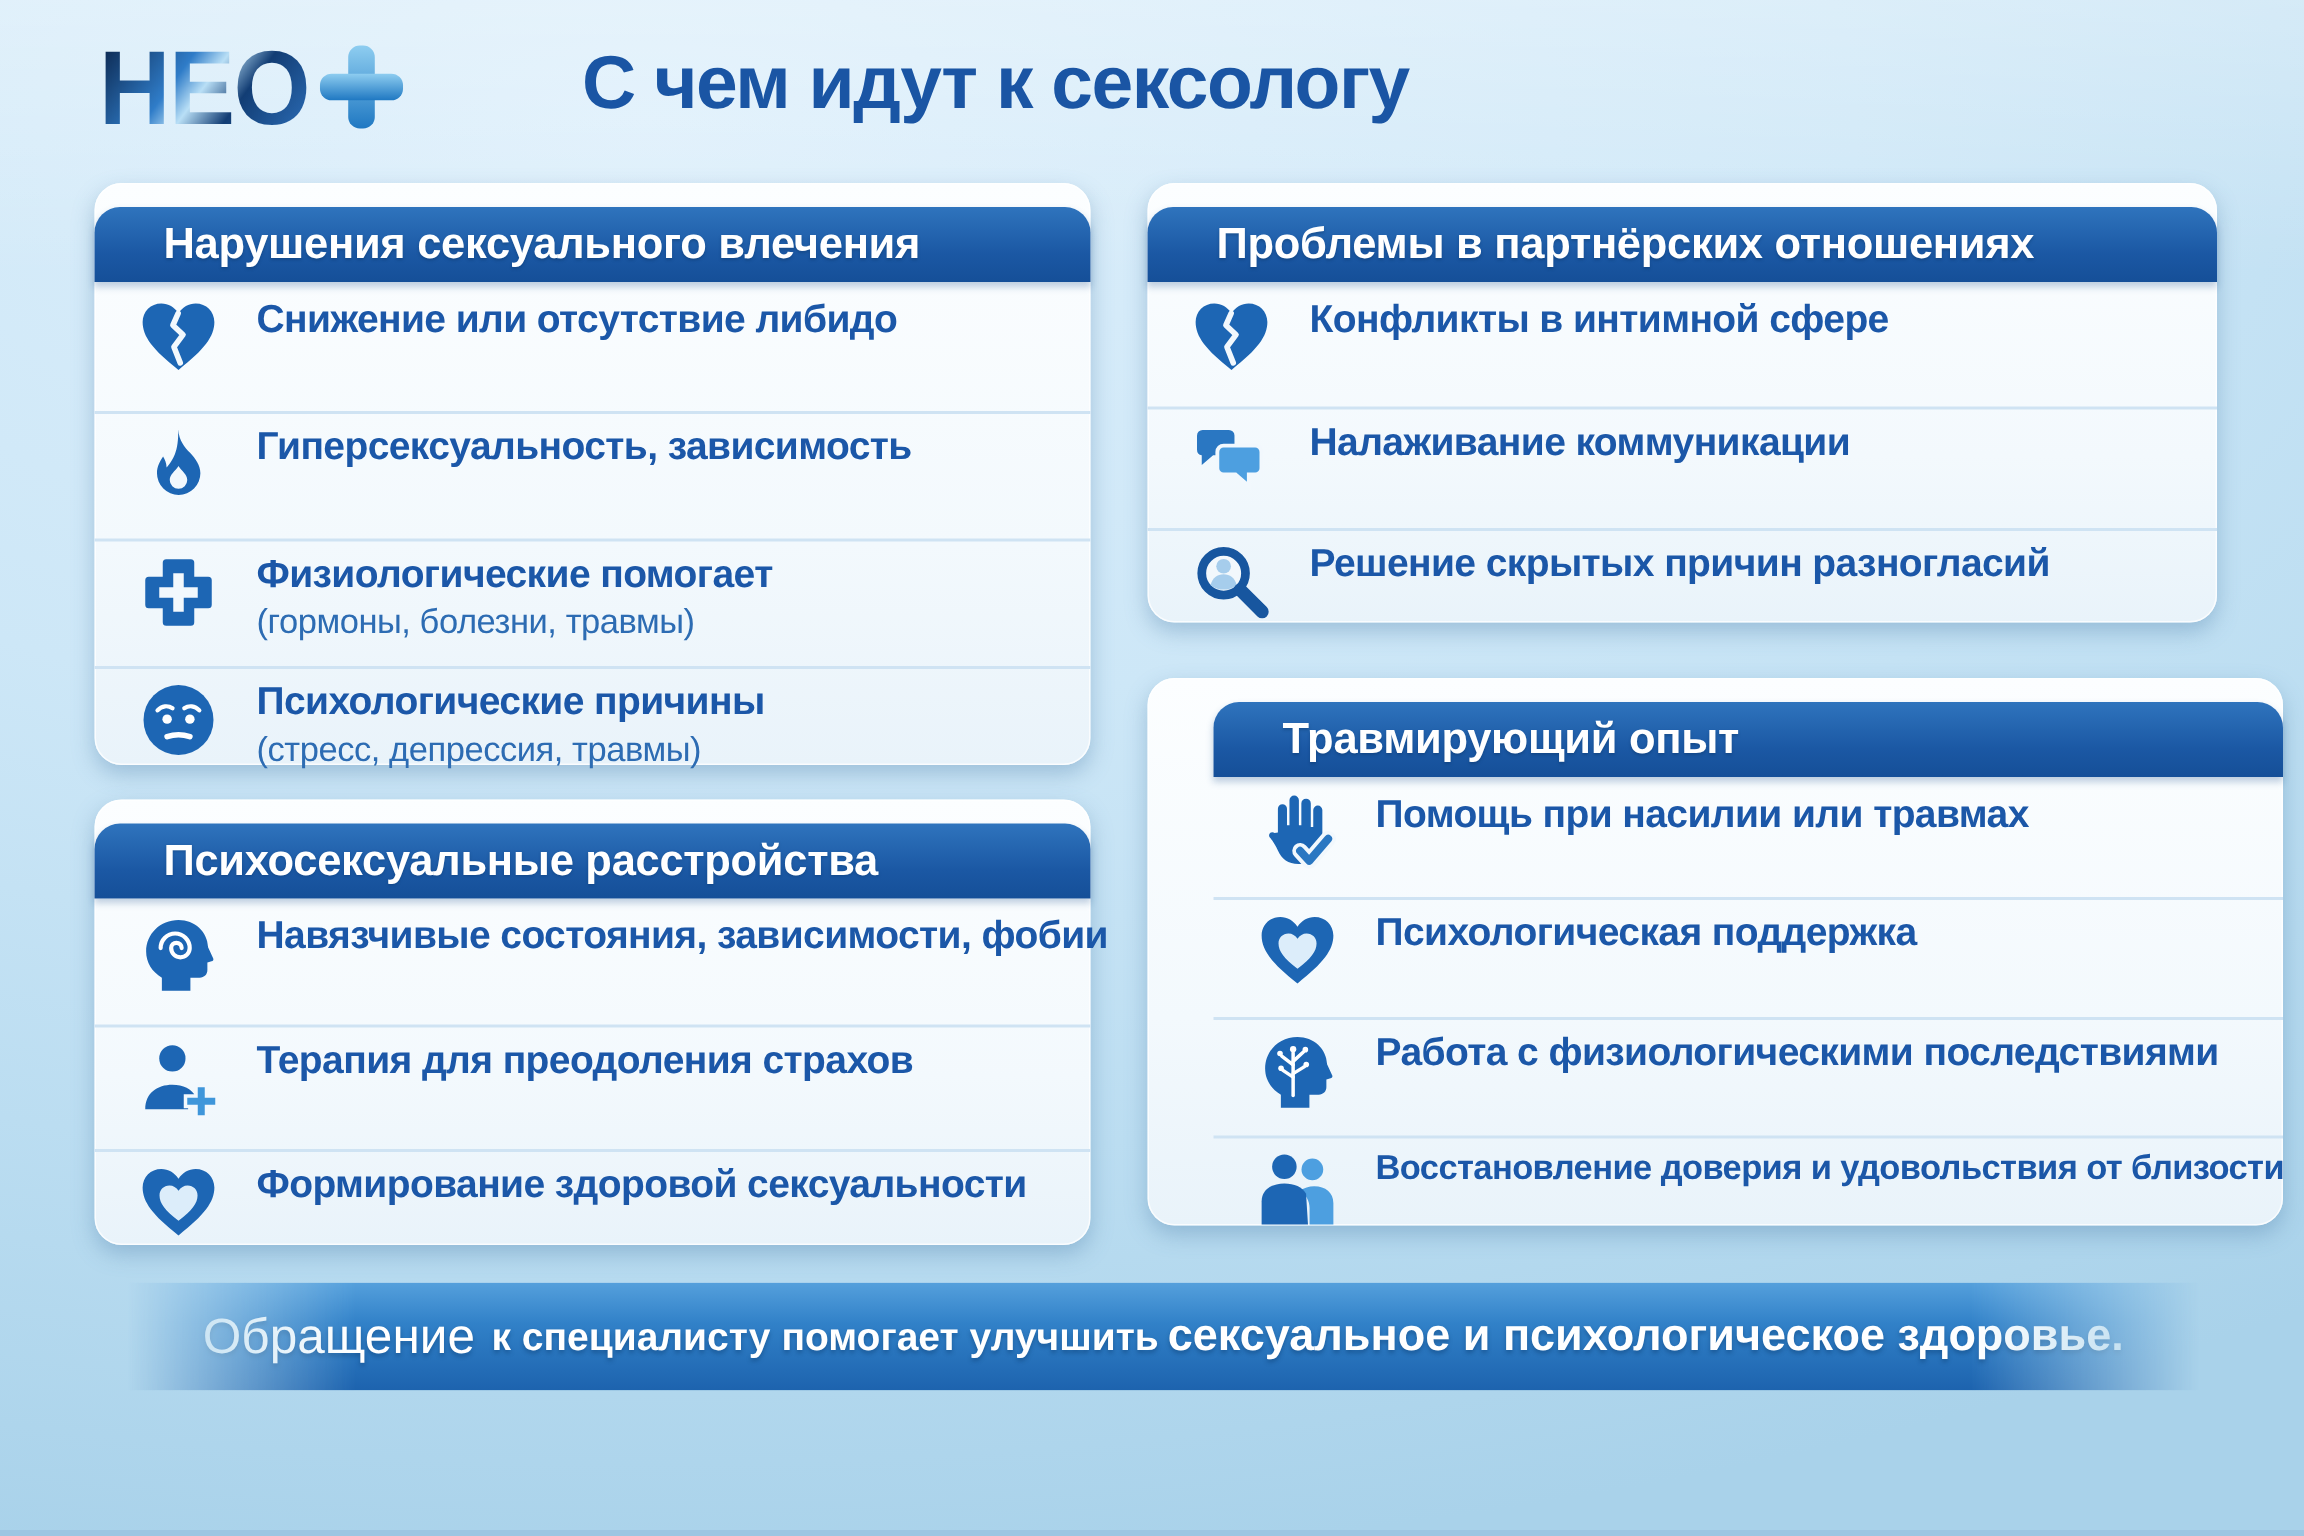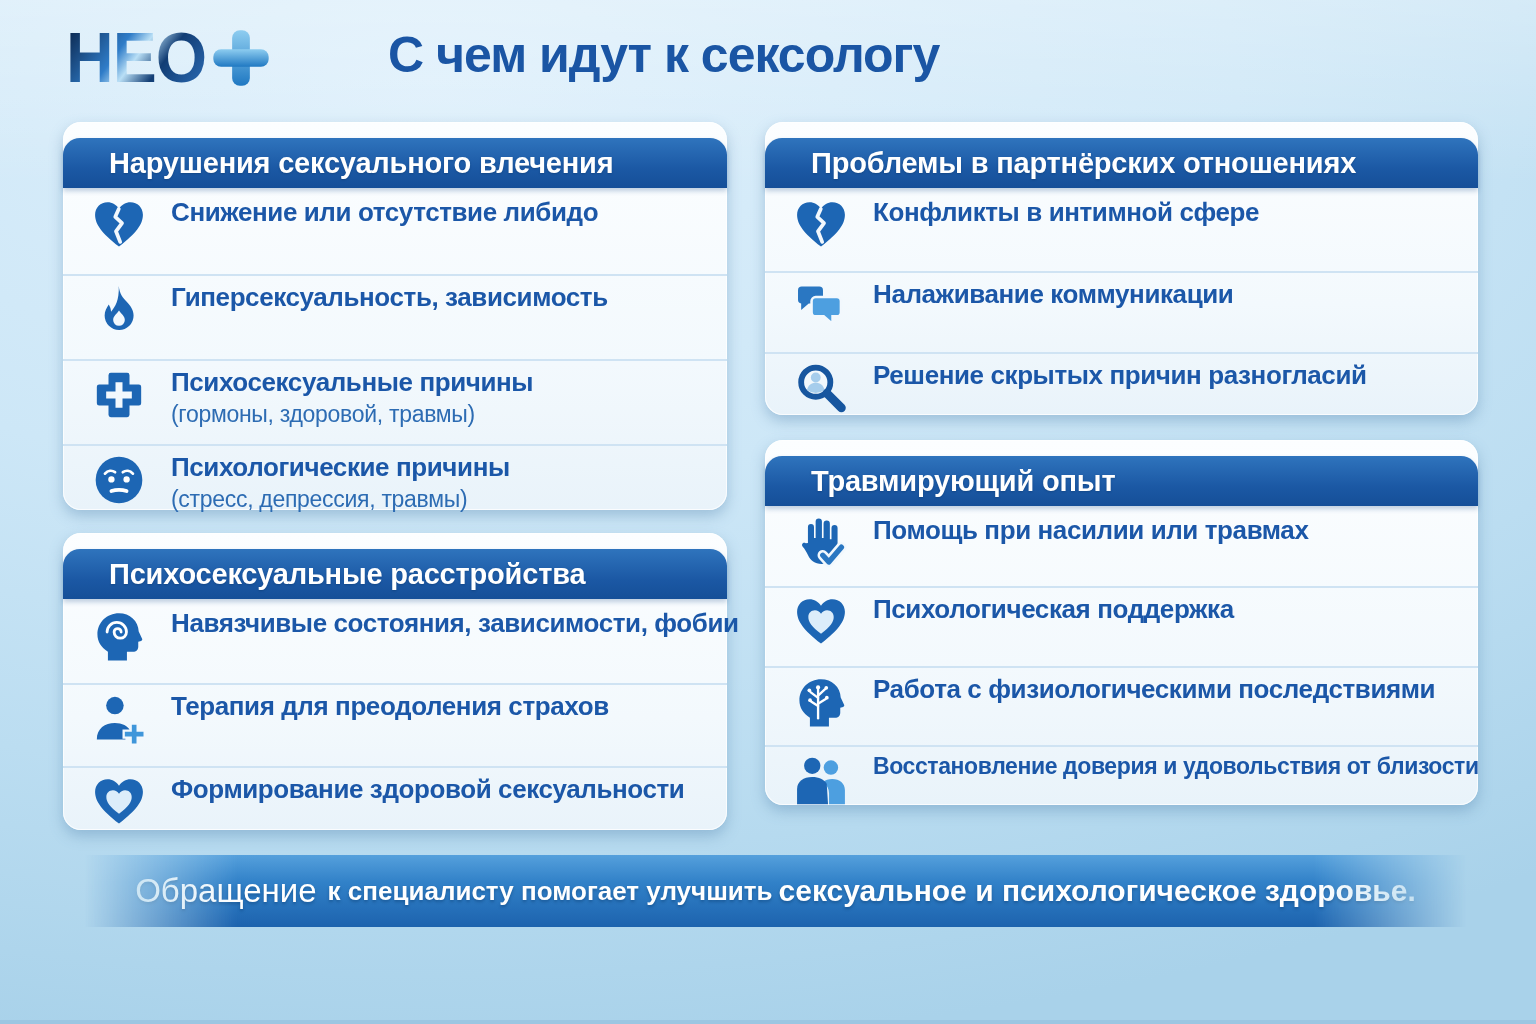--- a/index.html
+++ b/index.html
@@ -27,21 +27,21 @@
 
   
   .card{
     position:absolute;border-radius:18px;
     background:linear-gradient(180deg,#fcfeff 0%,#f3f9fd 62%,#e9f3fa 100%);
     box-shadow:0 6px 14px rgba(82,130,172,.38), inset 0 0 0 1px rgba(255,255,255,.75);
   }
   #card1{left:63px;top:122px;width:664px;height:388px;}
   #card2{left:63px;top:533px;width:664px;height:297px;}
   #card3{left:765px;top:122px;width:713px;height:293px;}
-  #card4{left:765px;top:440px;width:713px;height:365px;}
+  #card4{left:765px;top:452px;width:713px;height:365px;padding-left:44px;}
 
   .card-header{
     height:50px;border-radius:17px 17px 0 0;position:relative;z-index:1;
     background:linear-gradient(180deg,#2f74bd 0%,#1b58a4 62%,#154f98 100%);
     display:flex;align-items:center;padding-left:46px;
     color:#fff;font-size:29px;font-weight:bold;letter-spacing:-0.2px;
     box-shadow:0 3px 5px rgba(35,85,145,.28);
     text-shadow:0 1px 2px rgba(10,45,90,.35);
     margin-top:16px;
   }
@@ -116,22 +116,22 @@
         </div>
       </div>
       <div class="row">
         <span class="icon">
             <svg viewBox="0 0 48 48">
               <path fill="#1d66b4" d="M17 5h14a2 2 0 0 1 2 2v8h8a2 2 0 0 1 2 2v14a2 2 0 0 1-2 2h-8v8a2 2 0 0 1-2 2H17a2 2 0 0 1-2-2v-8H7a2 2 0 0 1-2-2V17a2 2 0 0 1 2-2h8V7a2 2 0 0 1 2-2Z"></path>
               <path fill="#f2f8fd" d="M21 13h6v8h8v6h-8v8h-6v-8h-8v-6h8Z"></path>
             </svg>
           </span>
         <div class="txt">
-          <div class="t1">Психосексуальные причины</div>
-          <div class="t2">(гормоны, здоровой, травмы)</div>
+          <div class="t1">Физиологические помогает</div>
+          <div class="t2">(гормоны, болезни, травмы)</div>
         </div>
       </div>
       <div class="row">
         <span class="icon">
             <svg viewBox="0 0 48 48">
               <circle cx="24" cy="24" r="20" fill="#1d66b4"></circle>
               <path d="M12 18.5c2.5-2.8 6-3 8.6-1.2" fill="none" stroke="#fff" stroke-width="2.4" stroke-linecap="round"></path>
               <path d="M27.3 17.3c2.6-1.8 6.1-1.6 8.6 1.2" fill="none" stroke="#fff" stroke-width="2.4" stroke-linecap="round"></path>
               <circle cx="17.5" cy="23.5" r="2.7" fill="#fff"></circle>
               <circle cx="30.5" cy="23.5" r="2.7" fill="#fff"></circle>

